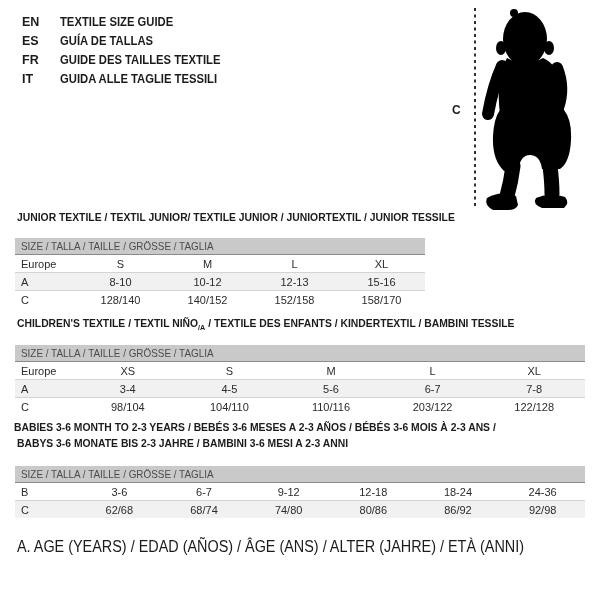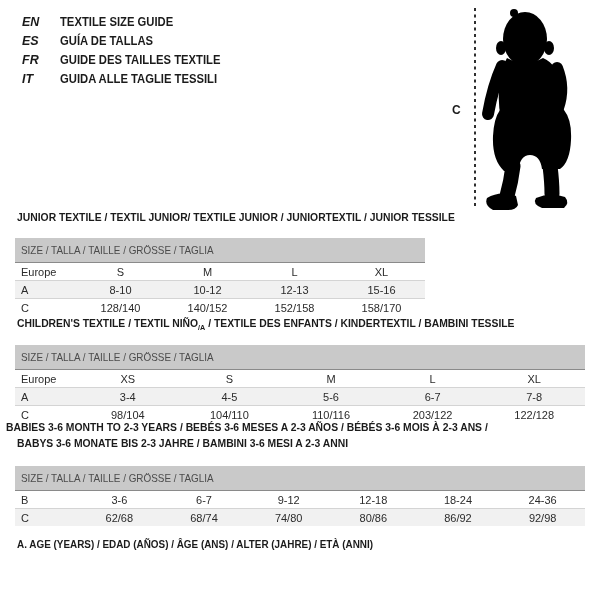--- a/index.html
+++ b/index.html
@@ -7,45 +7,45 @@
     width:600px; height:600px; background:#ffffff;
     font-family:"Liberation Sans", sans-serif; color:#1b1b1b;
     position:relative; overflow:hidden;
   }
   .abs { position:absolute; }
 
   
   .lang-block { left:22px; top:12px; }
   .lang-row { display:flex; height:19px; align-items:center;
     font-weight:bold; font-size:12.5px; }
-  .lang-code { width:38px; flex:0 0 38px;font-style:italic; }
+  .lang-code { width:38px; flex:0 0 38px; }
   .cond { transform:scaleX(0.9); transform-origin:left center; white-space:nowrap; display:inline-block; }
 
   
   .figure-svg { left:450px; top:4px; }
   .height-label { left:452px; top:103px; font-weight:bold; font-size:12px; }
 
   
   .tbl-title { font-weight:bold; font-size:11.5px; white-space:nowrap; }
   .tbl-title .sub { font-size:8px; vertical-align:-3px; }
 
   
   table.size-table { position:absolute; border-collapse:collapse; table-layout:fixed;
     font-size:11px; color:#2b2b2b; }
   table.size-table th { background:#c9c9c9; color:#4b4b4b; font-weight:normal;
-    text-align:left; height:24px; padding:0 4px 0 6px;
+    text-align:left; height:16px; padding:0 4px 0 6px;
     border-bottom:1px solid #8a8a8a; }
   table.size-table td { height:17px; padding:0; text-align:center; }
   table.size-table td.lbl { text-align:left; padding-left:6px; }
   table.size-table tbody tr + tr td { border-top:1px solid #d4d4d4;text-align:center; }
   table.size-table tr.stripe td { background:#f1f1f1; }
 
   
   .notes-block { left:17px; top:538px; }
-  .note-line { height:17px; font-weight:bold; font-size:11px; white-space:nowrap; }
+  .note-line { height:17px; font-weight:normal; font-size:16px; white-space:nowrap; }
 </style>
 </head>
 <body>
 
 <div class="abs lang-block">
   <div class="lang-row">
     <span class="lang-code">EN</span>
     <span class="cond">TEXTILE SIZE GUIDE</span>
   </div>
   <div class="lang-row">
@@ -164,21 +164,21 @@
       <td class="lbl">C</td>
       <td>98/104</td>
       <td>104/110</td>
       <td>110/116</td>
       <td>203/122</td>
       <td>122/128</td>
     </tr>
   </tbody>
 </table>
 
-<div class="abs tbl-title" style="left:6px; top:421px;">
+<div class="abs tbl-title" style="left:14px; top:421px;">
   <span class="cond">BABIES 3-6 MONTH TO 2-3 YEARS / BEBÉS 3-6 MESES A 2-3 AÑOS / BÉBÉS 3-6 MOIS À 2-3 ANS /</span>
 </div>
 <div class="abs tbl-title" style="left:17px; top:437px;">
   <span class="cond">BABYS 3-6 MONATE BIS 2-3 JAHRE / BAMBINI 3-6 MESI A 2-3 ANNI</span>
 </div>
 <table class="size-table" style="left:15px; top:466px; width:570px;">
   <colgroup>
       <col style="width:62px">
       <col>
       <col>

